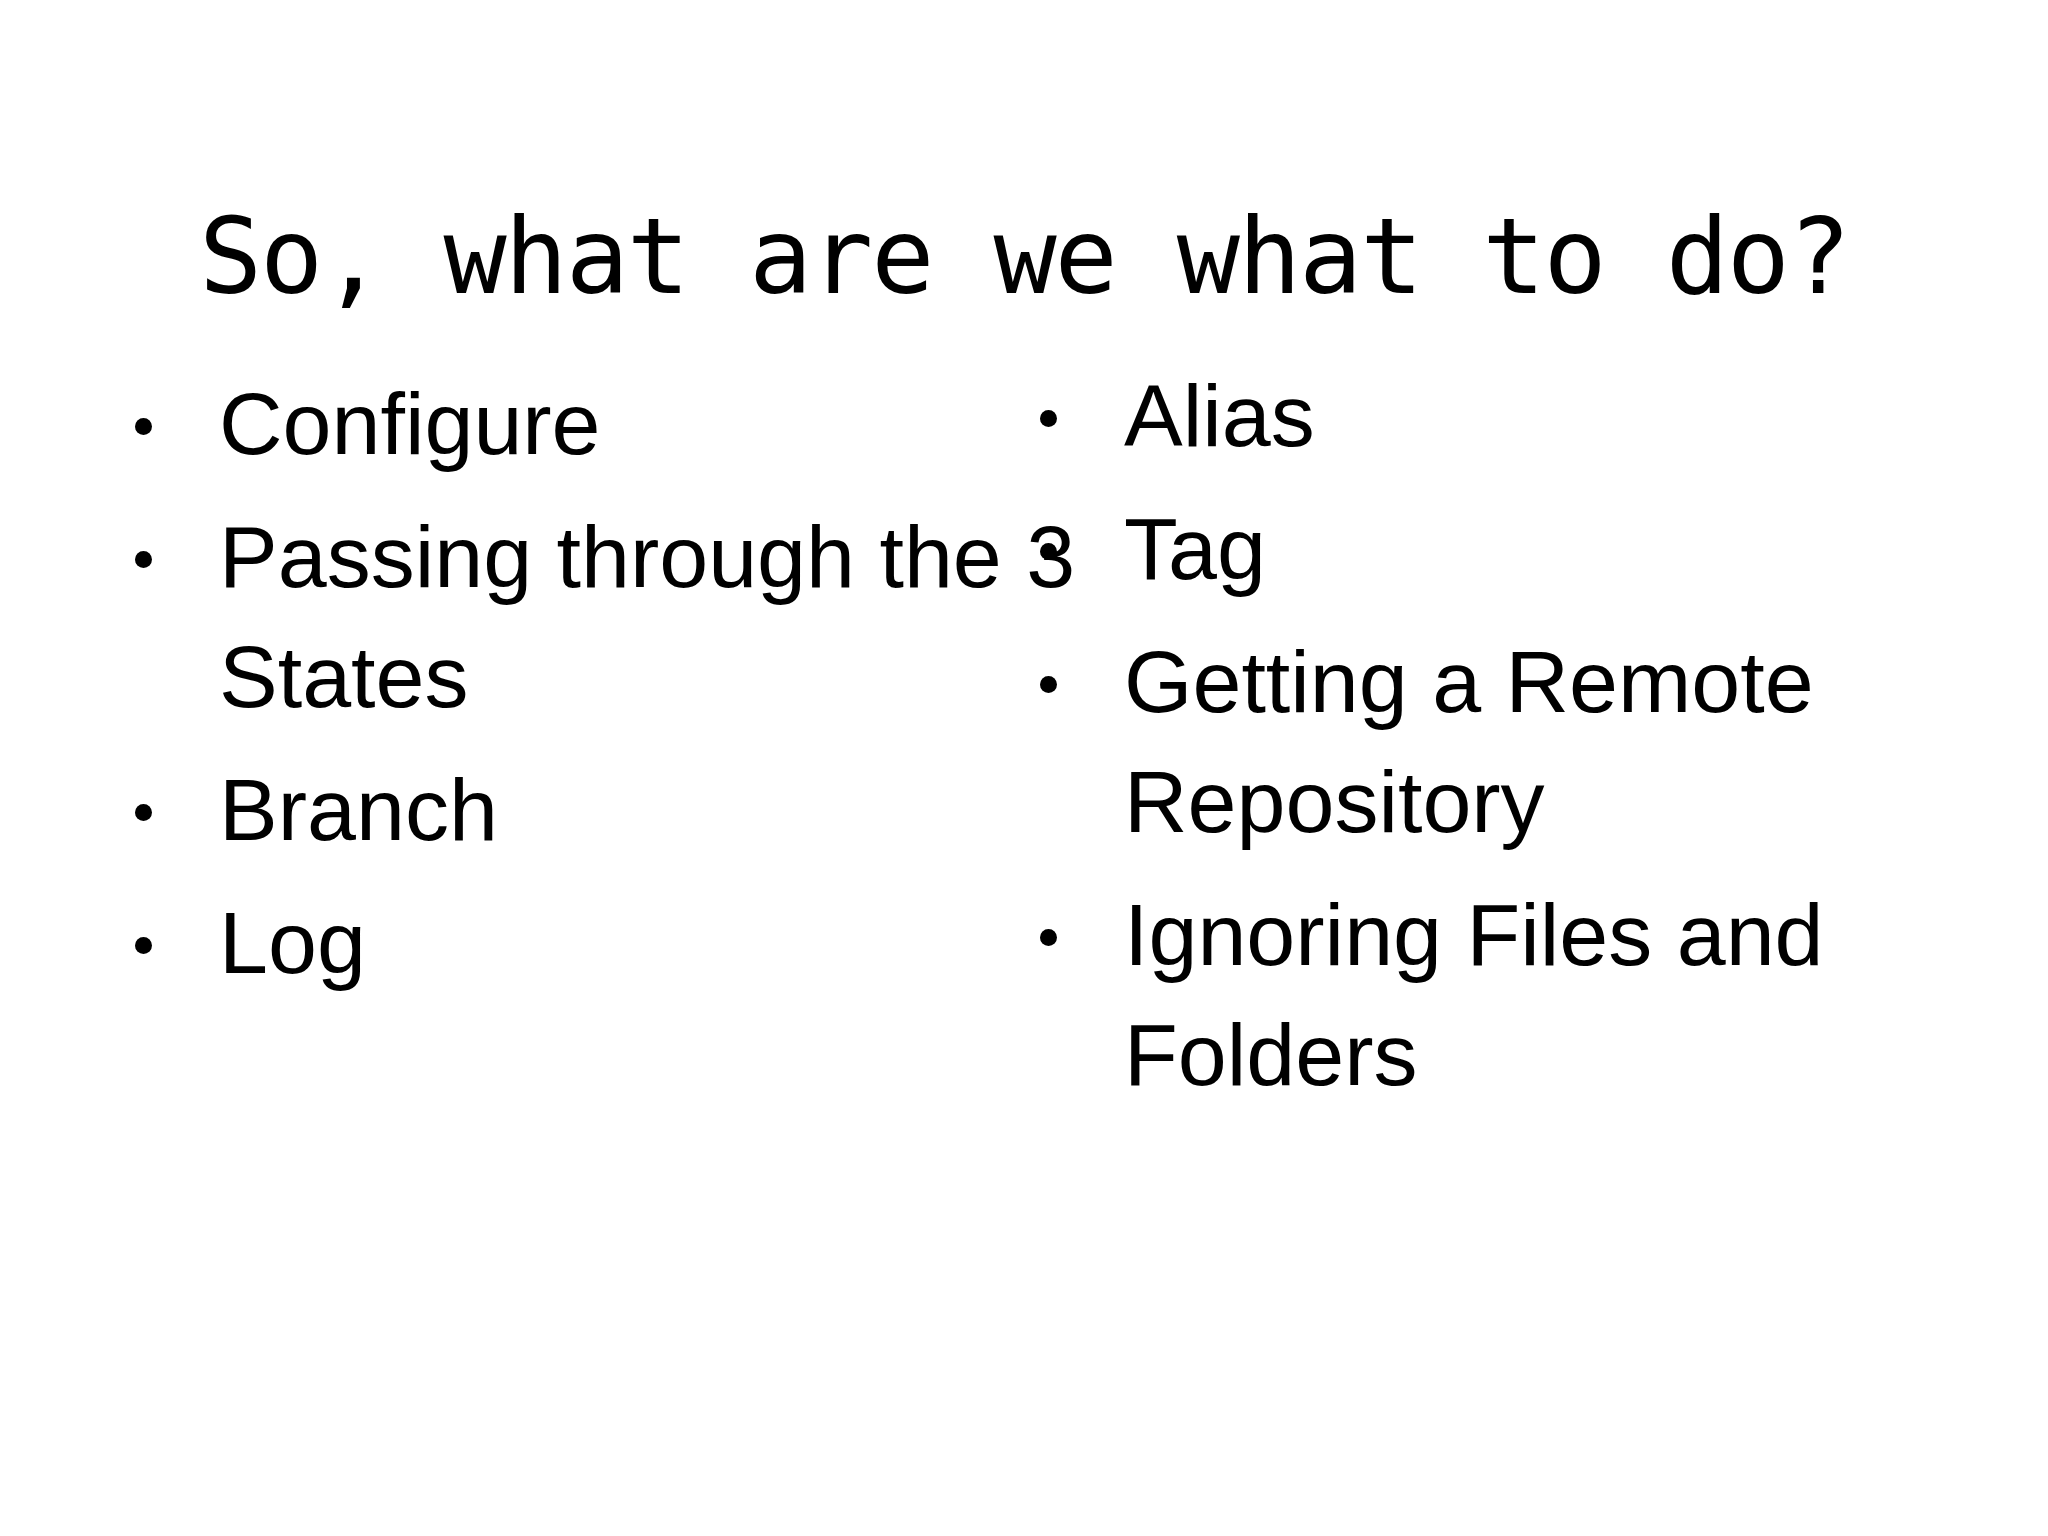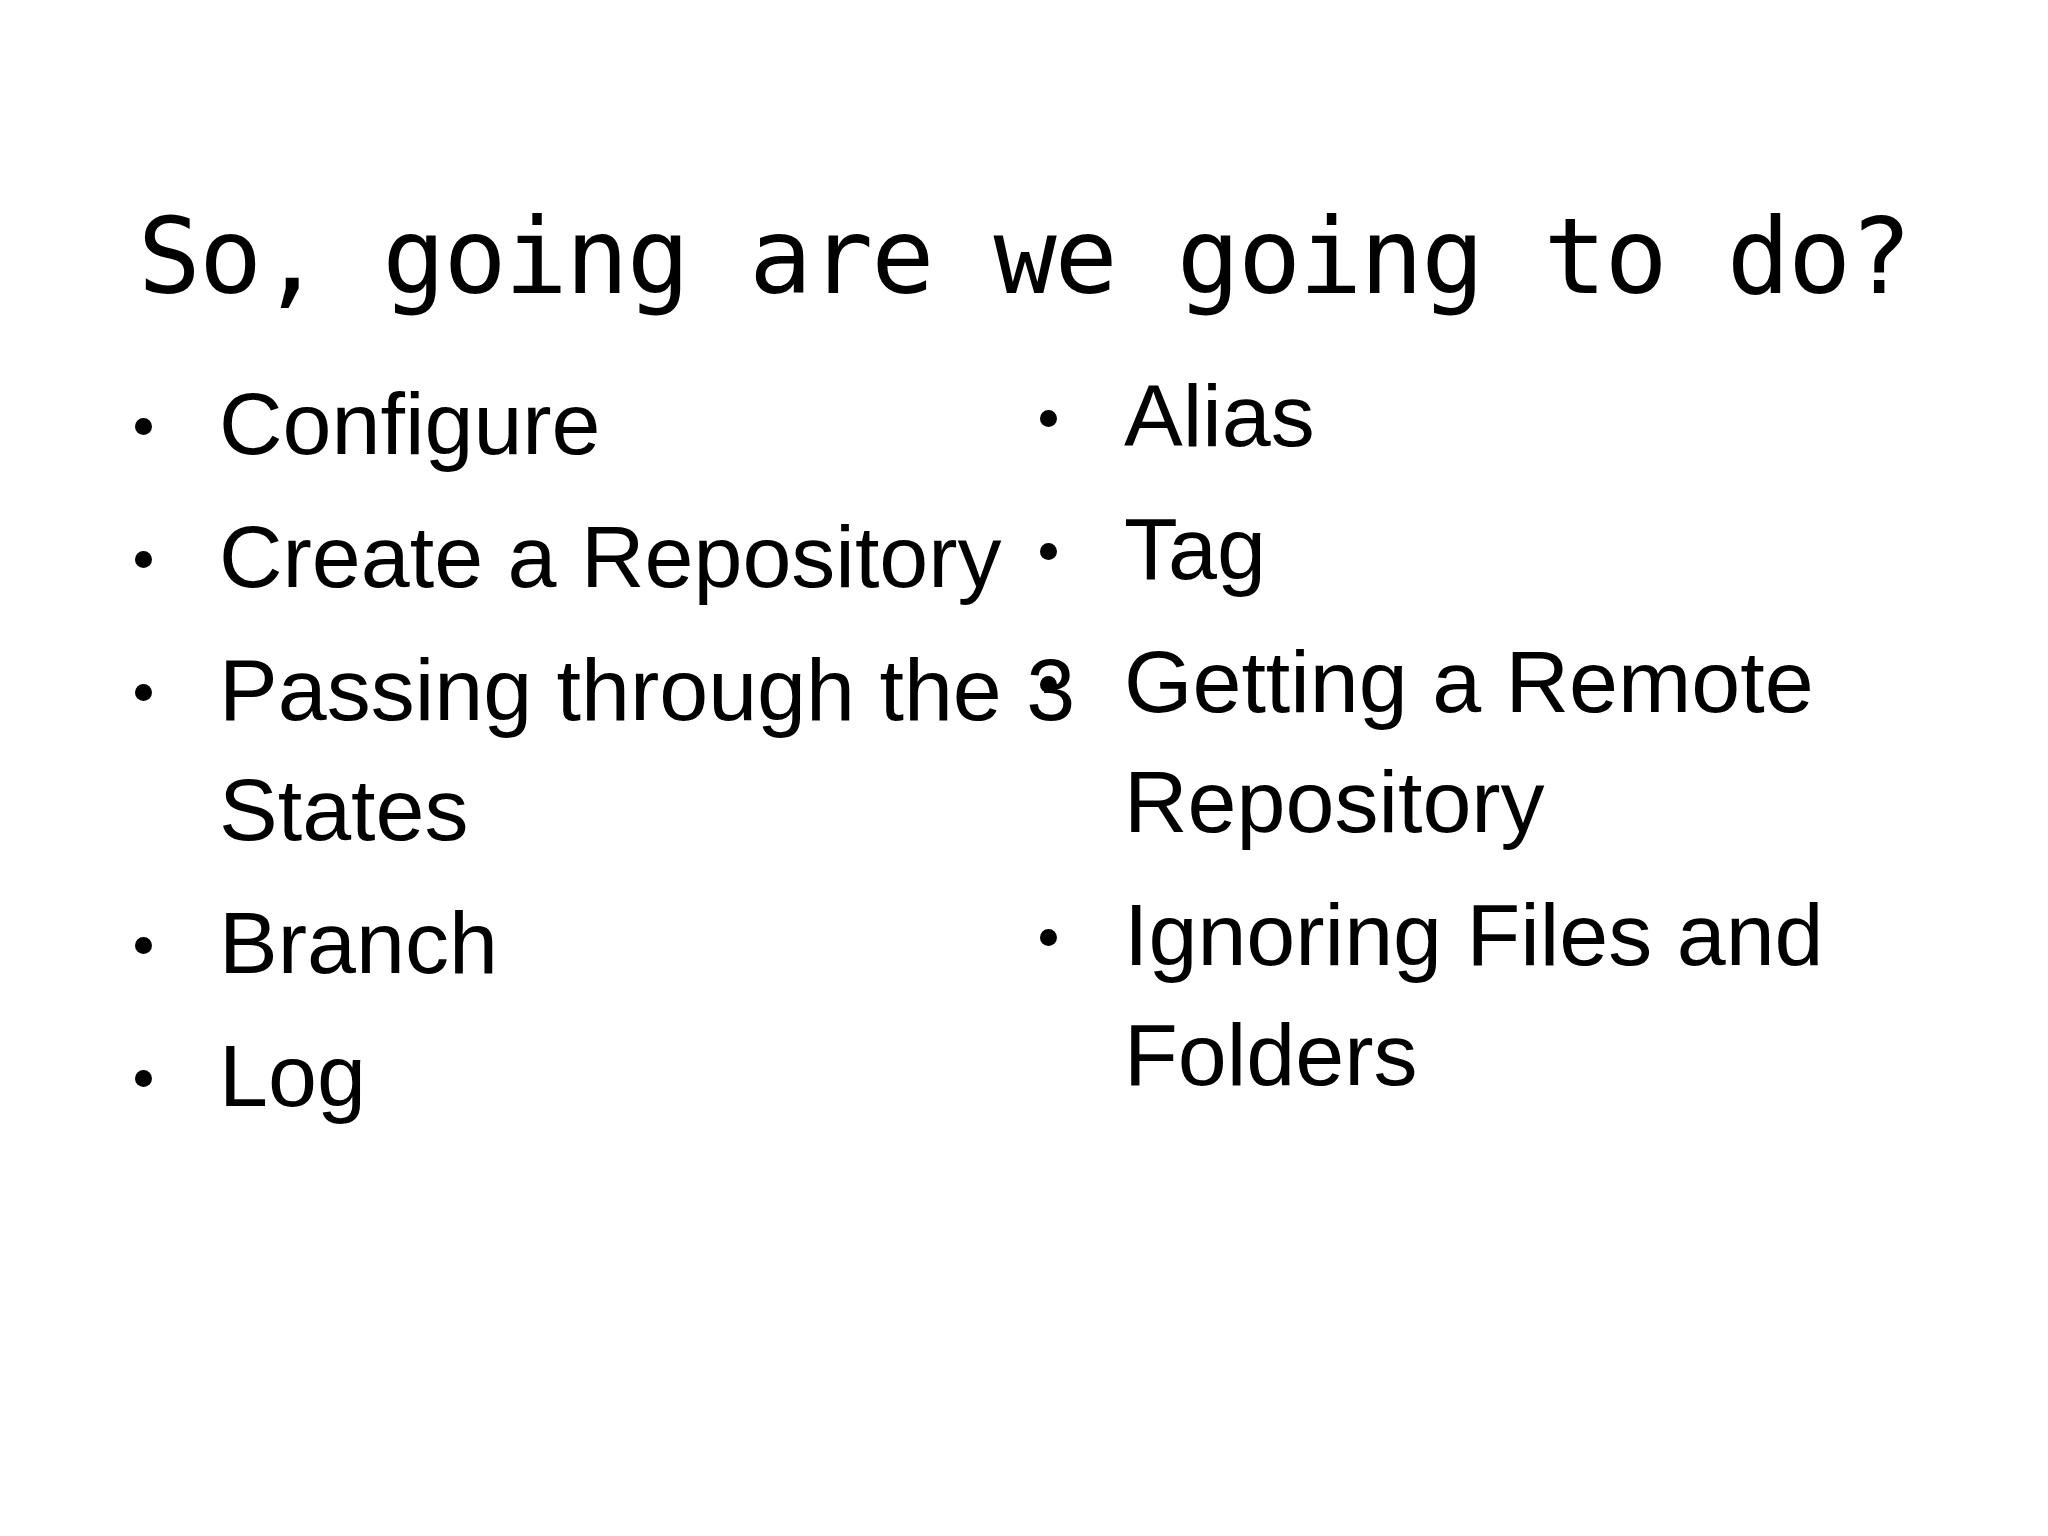--- a/index.html
+++ b/index.html
@@ -73,30 +73,26 @@
     min-width: 0;
   }
   .col-left .bullet-text { max-width: 905px; }
   .col-right .bullet-text { max-width: 720px; }
 </style>
 </head>
 <body>
 
 <div class="slide" style="background: rgb(255, 255, 255); color: rgb(0, 0, 0);">
 
-  <h1 class="slide-title">So, going are we going to do?</h1>
+  <h1 class="slide-title">So, what are we what to do?</h1>
 
   <ul class="bullet-list col-left">
     <li class="bullet-item">
       <span class="bullet-marker"></span>
       <span class="bullet-text">Configure</span>
-    </li>
-    <li class="bullet-item">
-      <span class="bullet-marker"></span>
-      <span class="bullet-text">Create a Repository</span>
     </li>
     <li class="bullet-item">
       <span class="bullet-marker"></span>
       <span class="bullet-text">Passing through the 3 States</span>
     </li>
     <li class="bullet-item">
       <span class="bullet-marker"></span>
       <span class="bullet-text">Branch</span>
     </li>
     <li class="bullet-item">

